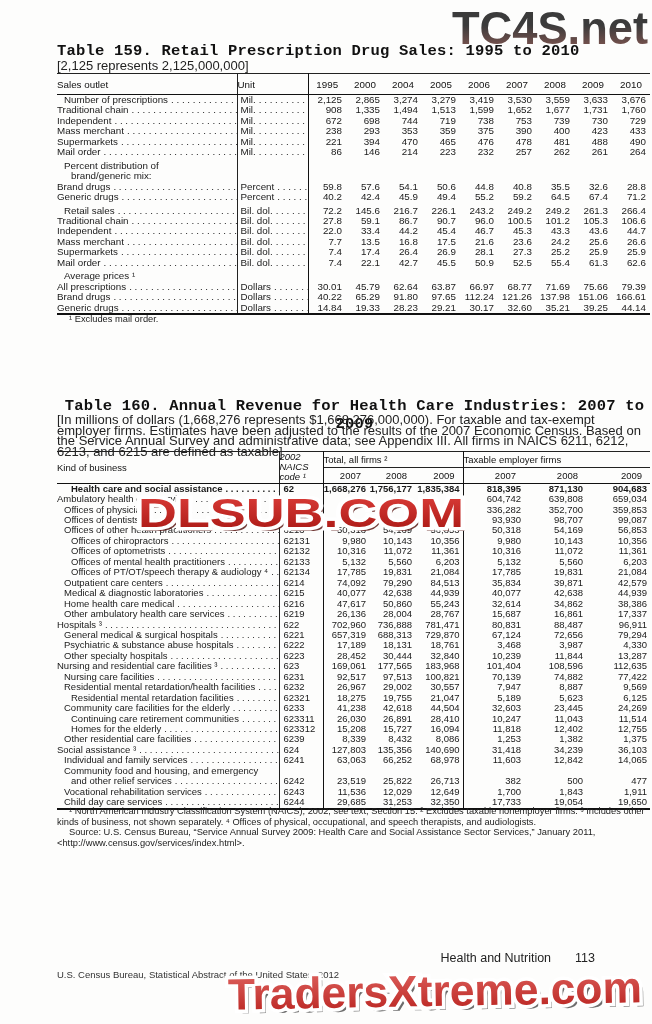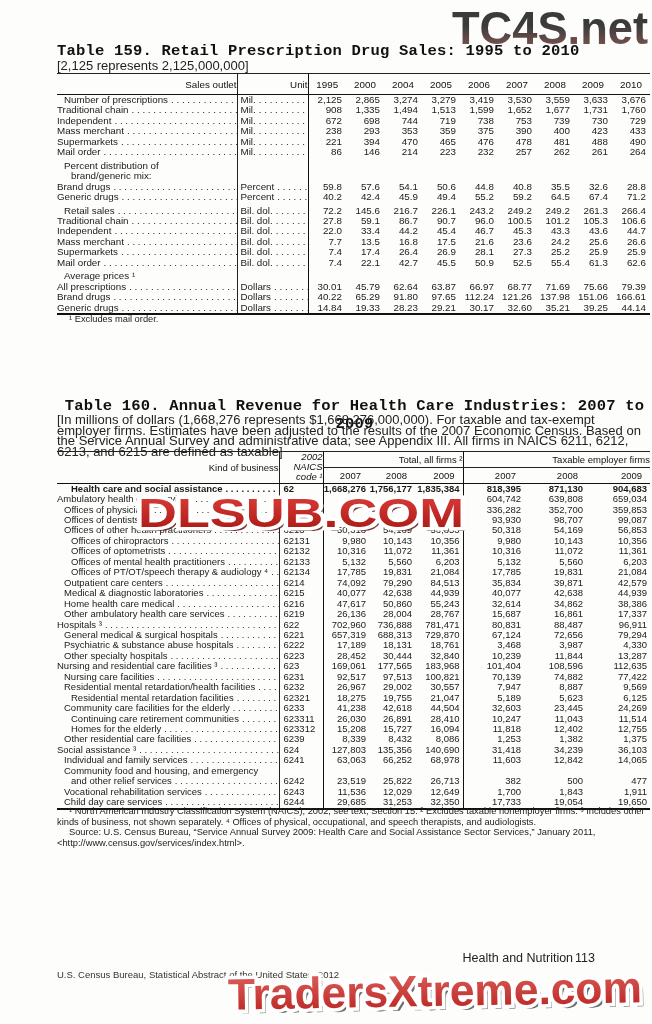--- a/index.html
+++ b/index.html
@@ -8,21 +8,21 @@
   .abs{position:absolute;}
 
   
   .tbl-title{font-family:Liberation Mono, monospace;font-weight:700;font-size:15.5px;letter-spacing:.2px;color:#111;text-align:center;}
   .bracket{font-size:13px;line-height:10.6px;color:#222;}
 
   
   table{border-collapse:collapse;table-layout:fixed;width:593px;
         border-top:1px solid #222;border-bottom:2px solid #111;}
   td,th{padding:0;overflow:hidden;vertical-align:bottom;}
-  th{font-weight:400;text-align:right;color:#111;}
+  th{font-weight:400;text-align:left;color:#111;}
   .cw{display:block;white-space:nowrap;overflow:hidden;}
   .ct{white-space:nowrap;}
   td.l .cw,td.u .cw{display:flex;align-items:baseline;}
   td.l .cw::after,td.u .cw::after{
     content:". . . . . . . . . . . . . . . . . . . . . . . . . . . . . . . . . . . . . . . . . . . . . . . . . . . . . . . .";
     flex:1;overflow:hidden;white-space:nowrap;margin-left:3px;color:#222;}
   td.n{text-align:right;}
   tr.b td{font-weight:700;}
   tr.gap td{padding-top:3px;}
   .in1 .ct{padding-left:7px;display:inline-block;}
@@ -56,21 +56,21 @@
   #t160-table td.n{padding-right:3px;}
   #t160-table td.c .ct{padding-left:4px;}
 
   
   .fn{font-size:9.3px;line-height:10.6px;color:#222;width:593px;}
   .fn p{margin:0;text-indent:12px;}
   .fn .it{font-style:italic;}
 
   
   .running-head{font-size:12.5px;color:#222;text-align:right;width:538px;}
-  .running-head .pg{margin-left:2px;}
+  .running-head .pg{margin-left:24px;}
   .imprint{font-size:9.5px;color:#333;}
 
   
   .wm{pointer-events:none;z-index:6;}
   svg text{font-family:"Liberation Sans",sans-serif;font-weight:700;}
 </style>
 </head>
 <body>
 
 <div class="page">

